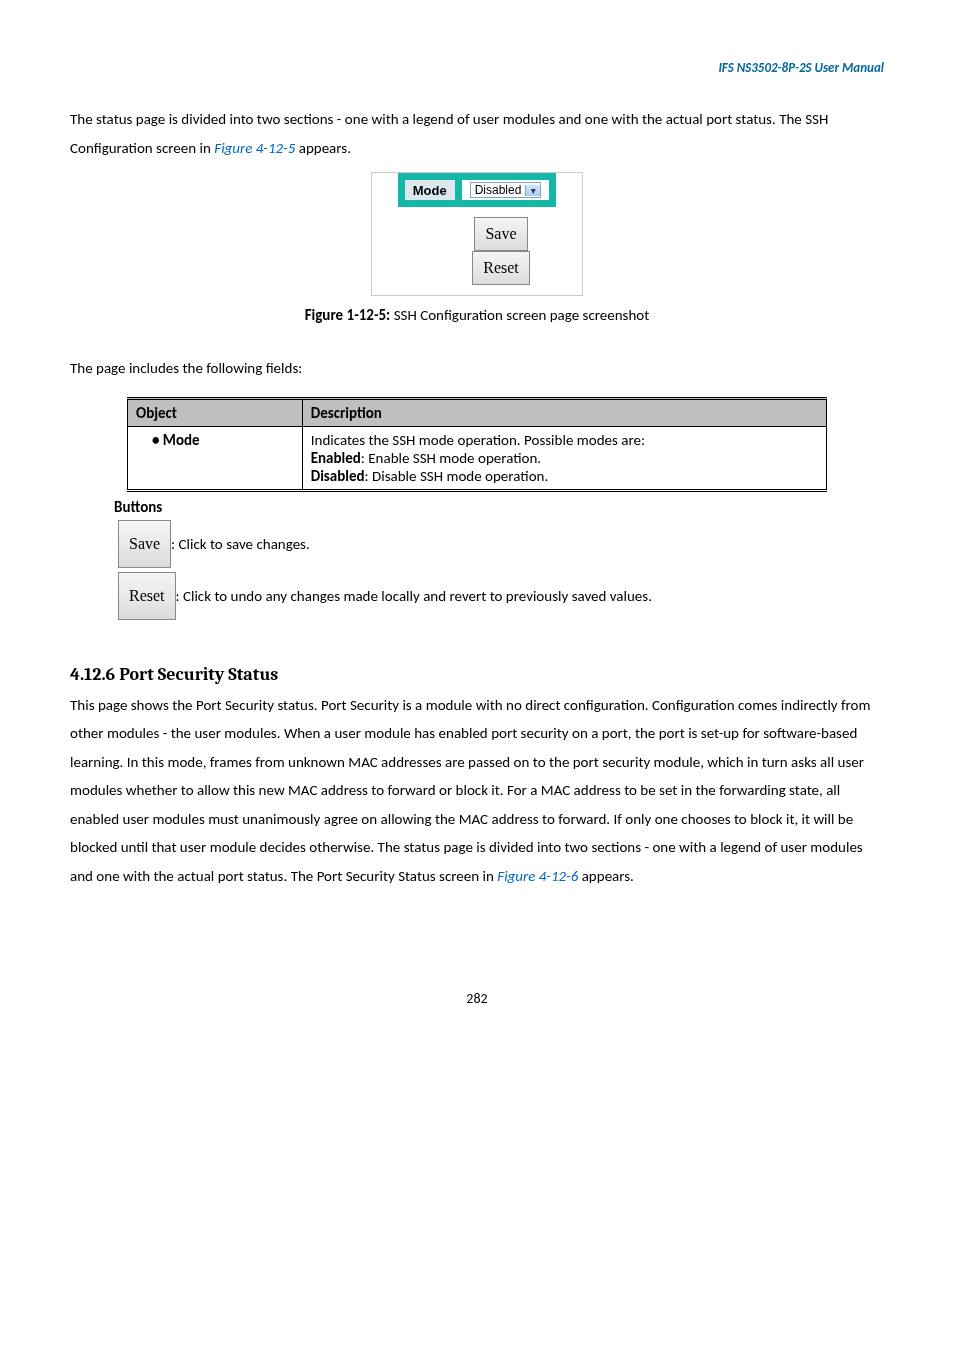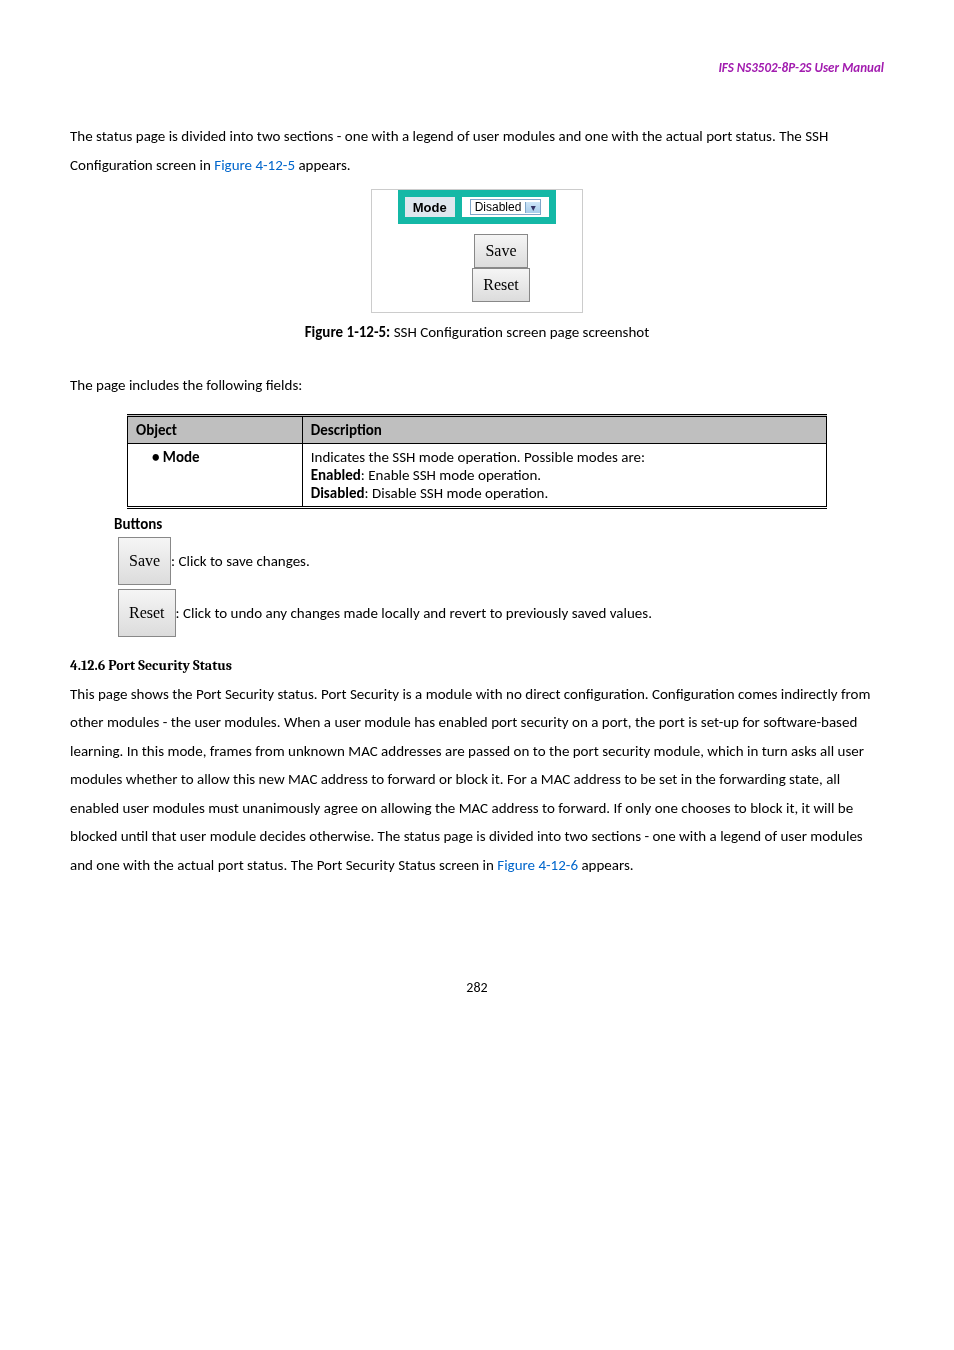--- a/index.html
+++ b/index.html
@@ -7,32 +7,33 @@
     font-size: 15px;
     color: #000;
     margin: 0;
     padding: 60px 70px 40px 70px;
     width: 954px;
     box-sizing: border-box;
     background: #fff;
   }
   .header-right {
     text-align: right;
-    color: #a21caf;
+    color: #0369a1;
     font-style: italic;
     font-weight: bold;
     font-size: 13px;
-    margin-bottom: 47px;
+    margin-bottom: 30px;
   }
   .para {
     line-height: 1.9;
     margin-bottom: 8px;
   }
   .fig-link {
     color: #0066cc;
+    font-style: italic;
   }
   .ssh-box {
     border: 1px solid #cccccc;
     width: 210px;
     margin: 10px auto 10px auto;
     text-align: center;
     padding-bottom: 10px;
   }
   .ssh-title {
     font-family: Arial, sans-serif;
@@ -116,22 +117,22 @@
     margin-top: 6px;
     padding-left: 44px;
   }
   .btn-line {
     line-height: 2.0;
     margin: 4px 0;
   }
   .section-heading {
     font-family: Cambria, Georgia, serif;
     font-weight: bold;
-    font-size: 14px;
-    margin-top: 20px;
+    font-size: 18px;
+    margin-top: 44px;
     margin-bottom: 6px;
   }
   .page-num {
     text-align: center;
     margin-top: 100px;
     font-size: 14px;
   }
 </style>
 </head>
 <body>

